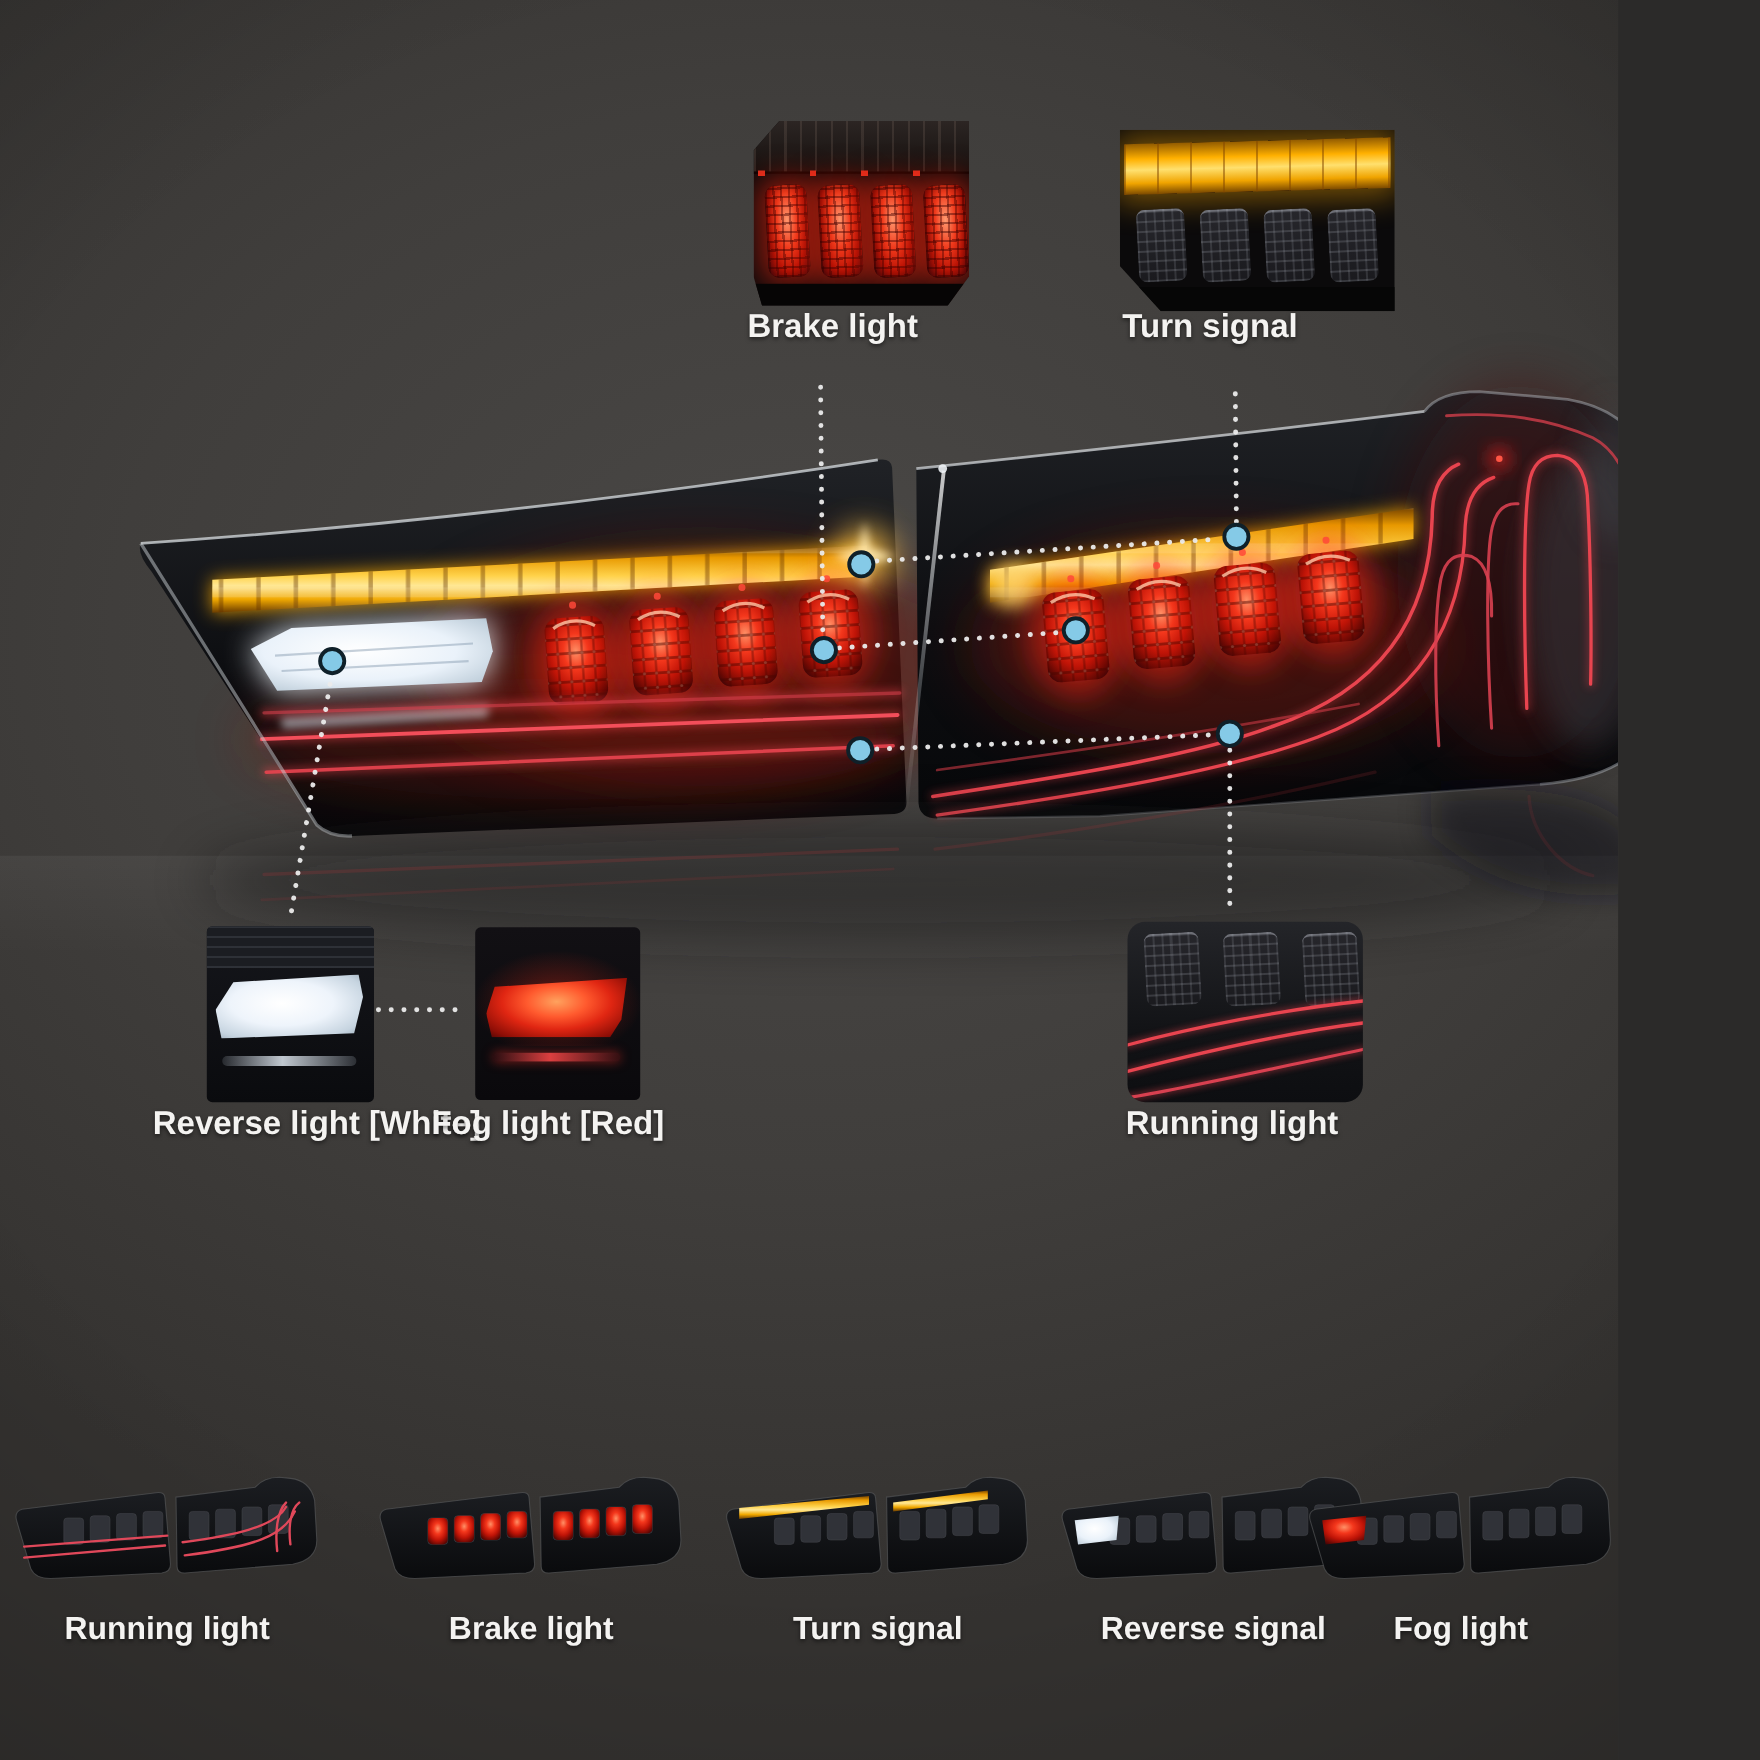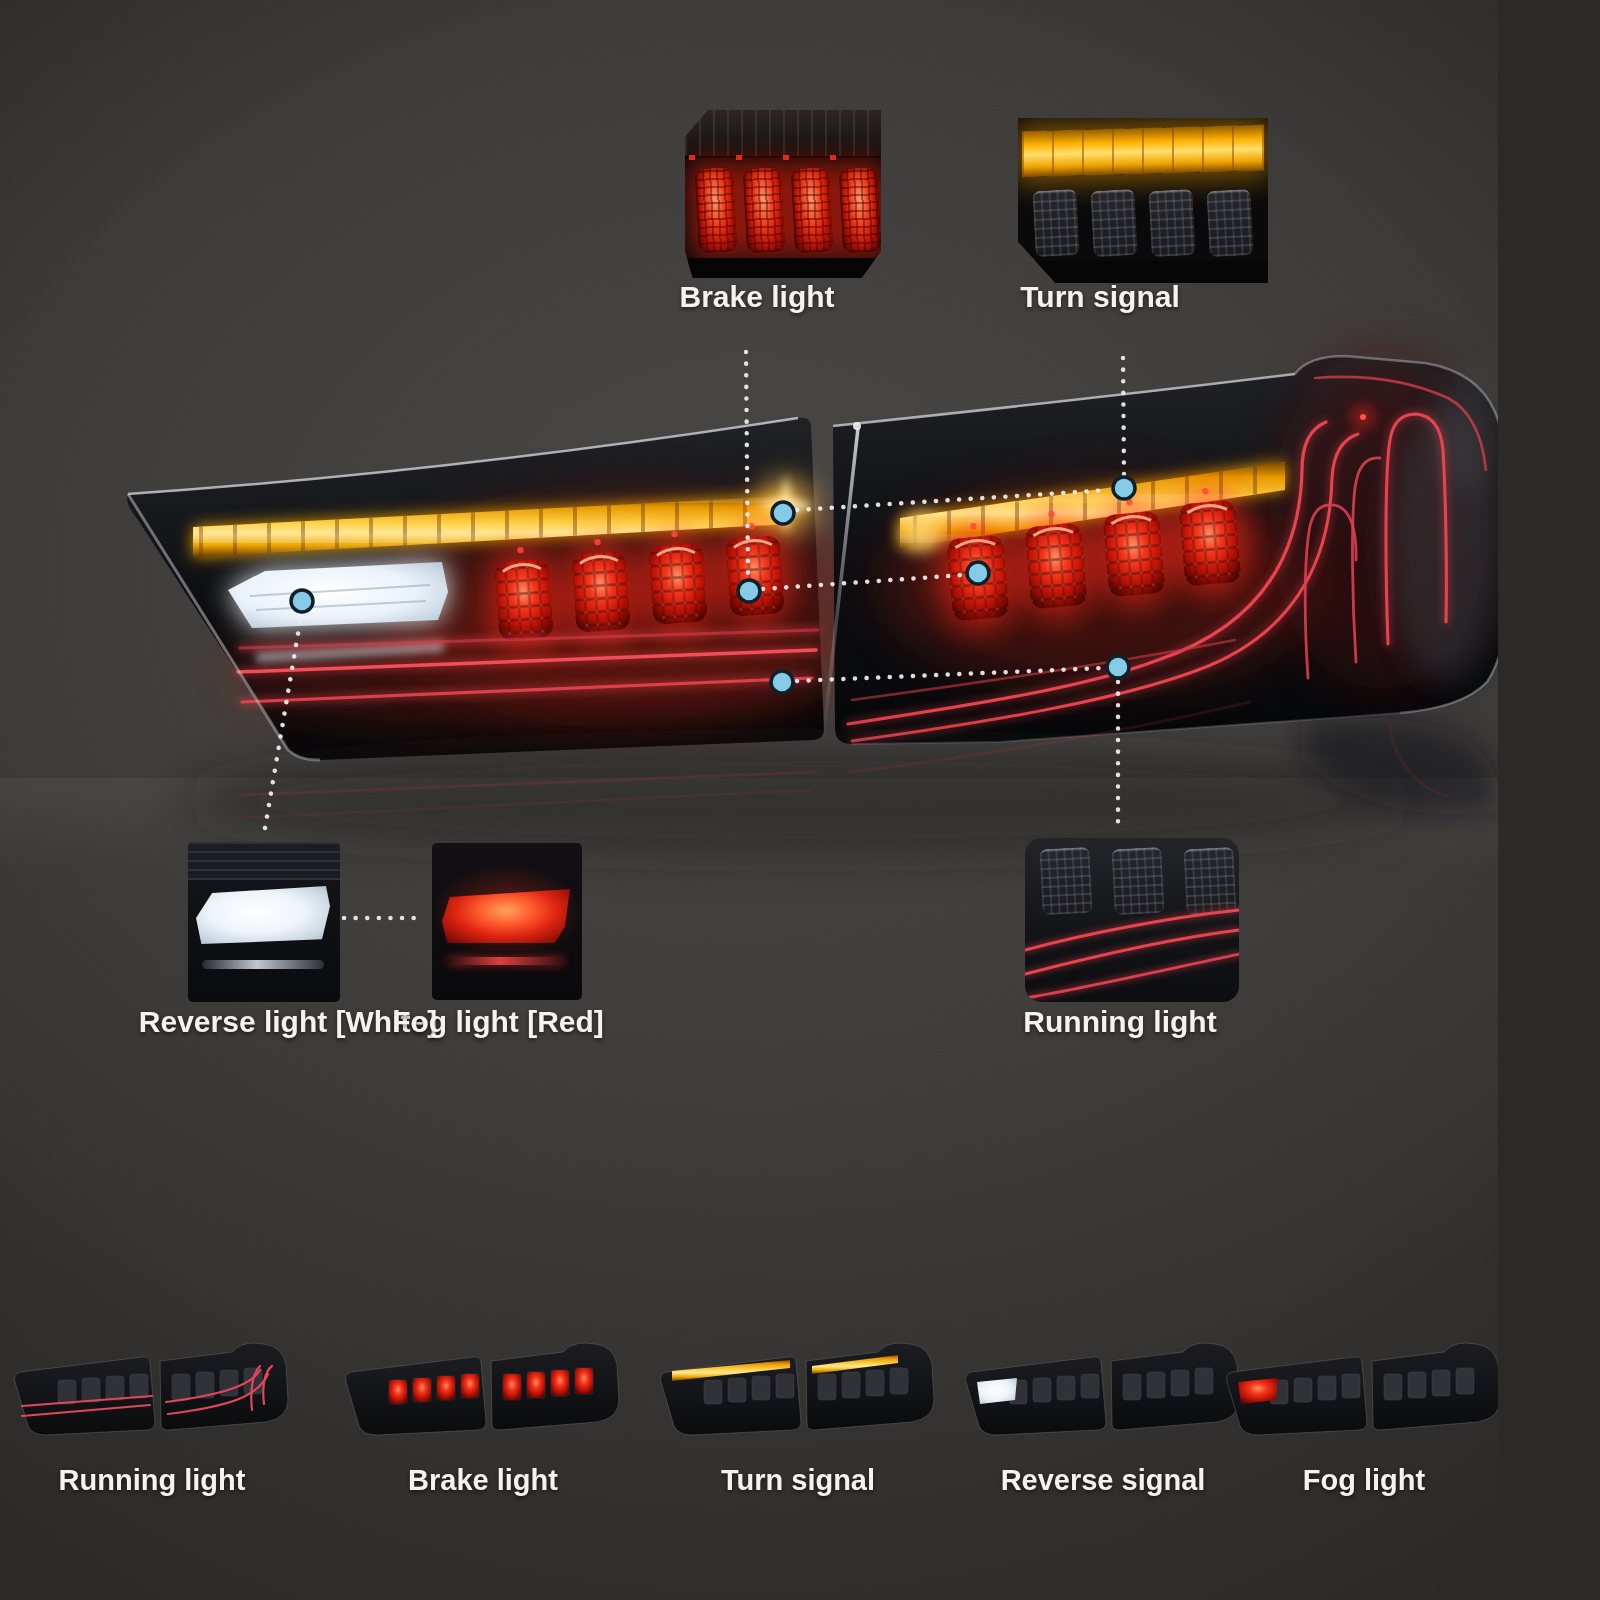--- a/index.html
+++ b/index.html
@@ -1,20 +1,19 @@
 <!DOCTYPE html>
 <html><head>
 <meta charset="utf-8">
 <style>
   html,body{margin:0;padding:0;background:#2b2a29;}
   .stage{
     position:relative;width:1471px;height:1600px;overflow:hidden;
     background:radial-gradient(ellipse 1150px 880px at 50% 36%, #4a4846 0%, #403e3c 55%, #343230 100%);
     font-family:"Liberation Sans", sans-serif;
-    padding-left:27px;
   }
   .stage::after{
     content:"";position:absolute;inset:0;pointer-events:none;
     background:radial-gradient(ellipse 1400px 1200px at 50% 45%, rgba(0,0,0,0) 60%, rgba(0,0,0,.22) 100%);
   }
   .bg-band{position:absolute;left:0;right:0;top:778px;height:90px;
     background:linear-gradient(180deg, rgba(255,255,255,.05), rgba(255,255,255,0));pointer-events:none;}
   .scene{position:absolute;left:0;top:0;z-index:1;}
 
   .label{
@@ -566,21 +565,21 @@
           <path d="M20,76 L148,65"></path>
         <path d="M164,62 C210,56 248,48 258,30"></path>
           <path d="M166,74 C230,66 256,56 266,34"></path>
         <path d="M250,70 C248,52 250,34 258,26"></path>
           <path d="M262,64 C260,48 262,32 270,26"></path>
       </g>
     </svg>
     <figcaption class="caption">Reverse signal</figcaption>
   </figure>
 
-  <figure class="thumb mode-fog" style="left:1214px;margin:0">
+  <figure class="thumb mode-fog" style="left:1178px;margin:0">
     <svg class="mini" width="300" height="104" viewBox="0 0 300 104">
       <path d="M18,32 L140,17 Q148,16 148,22 L153,82 Q153,89 145,90 L44,95 Q30,95 26,86 L13,42 Q11,34 18,32 Z" fill="url(#tBody)" stroke="#5a5c5e" stroke-opacity=".6"></path>
       <path d="M158,21 L230,12 Q238,3 252,3 L262,4 Q280,6 284,24 L286,60 Q286,78 264,82 L166,90 Q159,90 159,84 Z" fill="url(#tBody)" stroke="#5a5c5e" stroke-opacity=".6"></path>
       <g fill="#303238" stroke="#44464c" stroke-width=".5">
         <rect x="56" y="40" width="18" height="24" rx="3"></rect>
           <rect x="80" y="38" width="18" height="24" rx="3"></rect>
           <rect x="104" y="36" width="18" height="24" rx="3"></rect>
           <rect x="128" y="34" width="18" height="24" rx="3"></rect>
         <rect x="170" y="34" width="18" height="26" rx="3"></rect>
           <rect x="194" y="32" width="18" height="26" rx="3"></rect>

